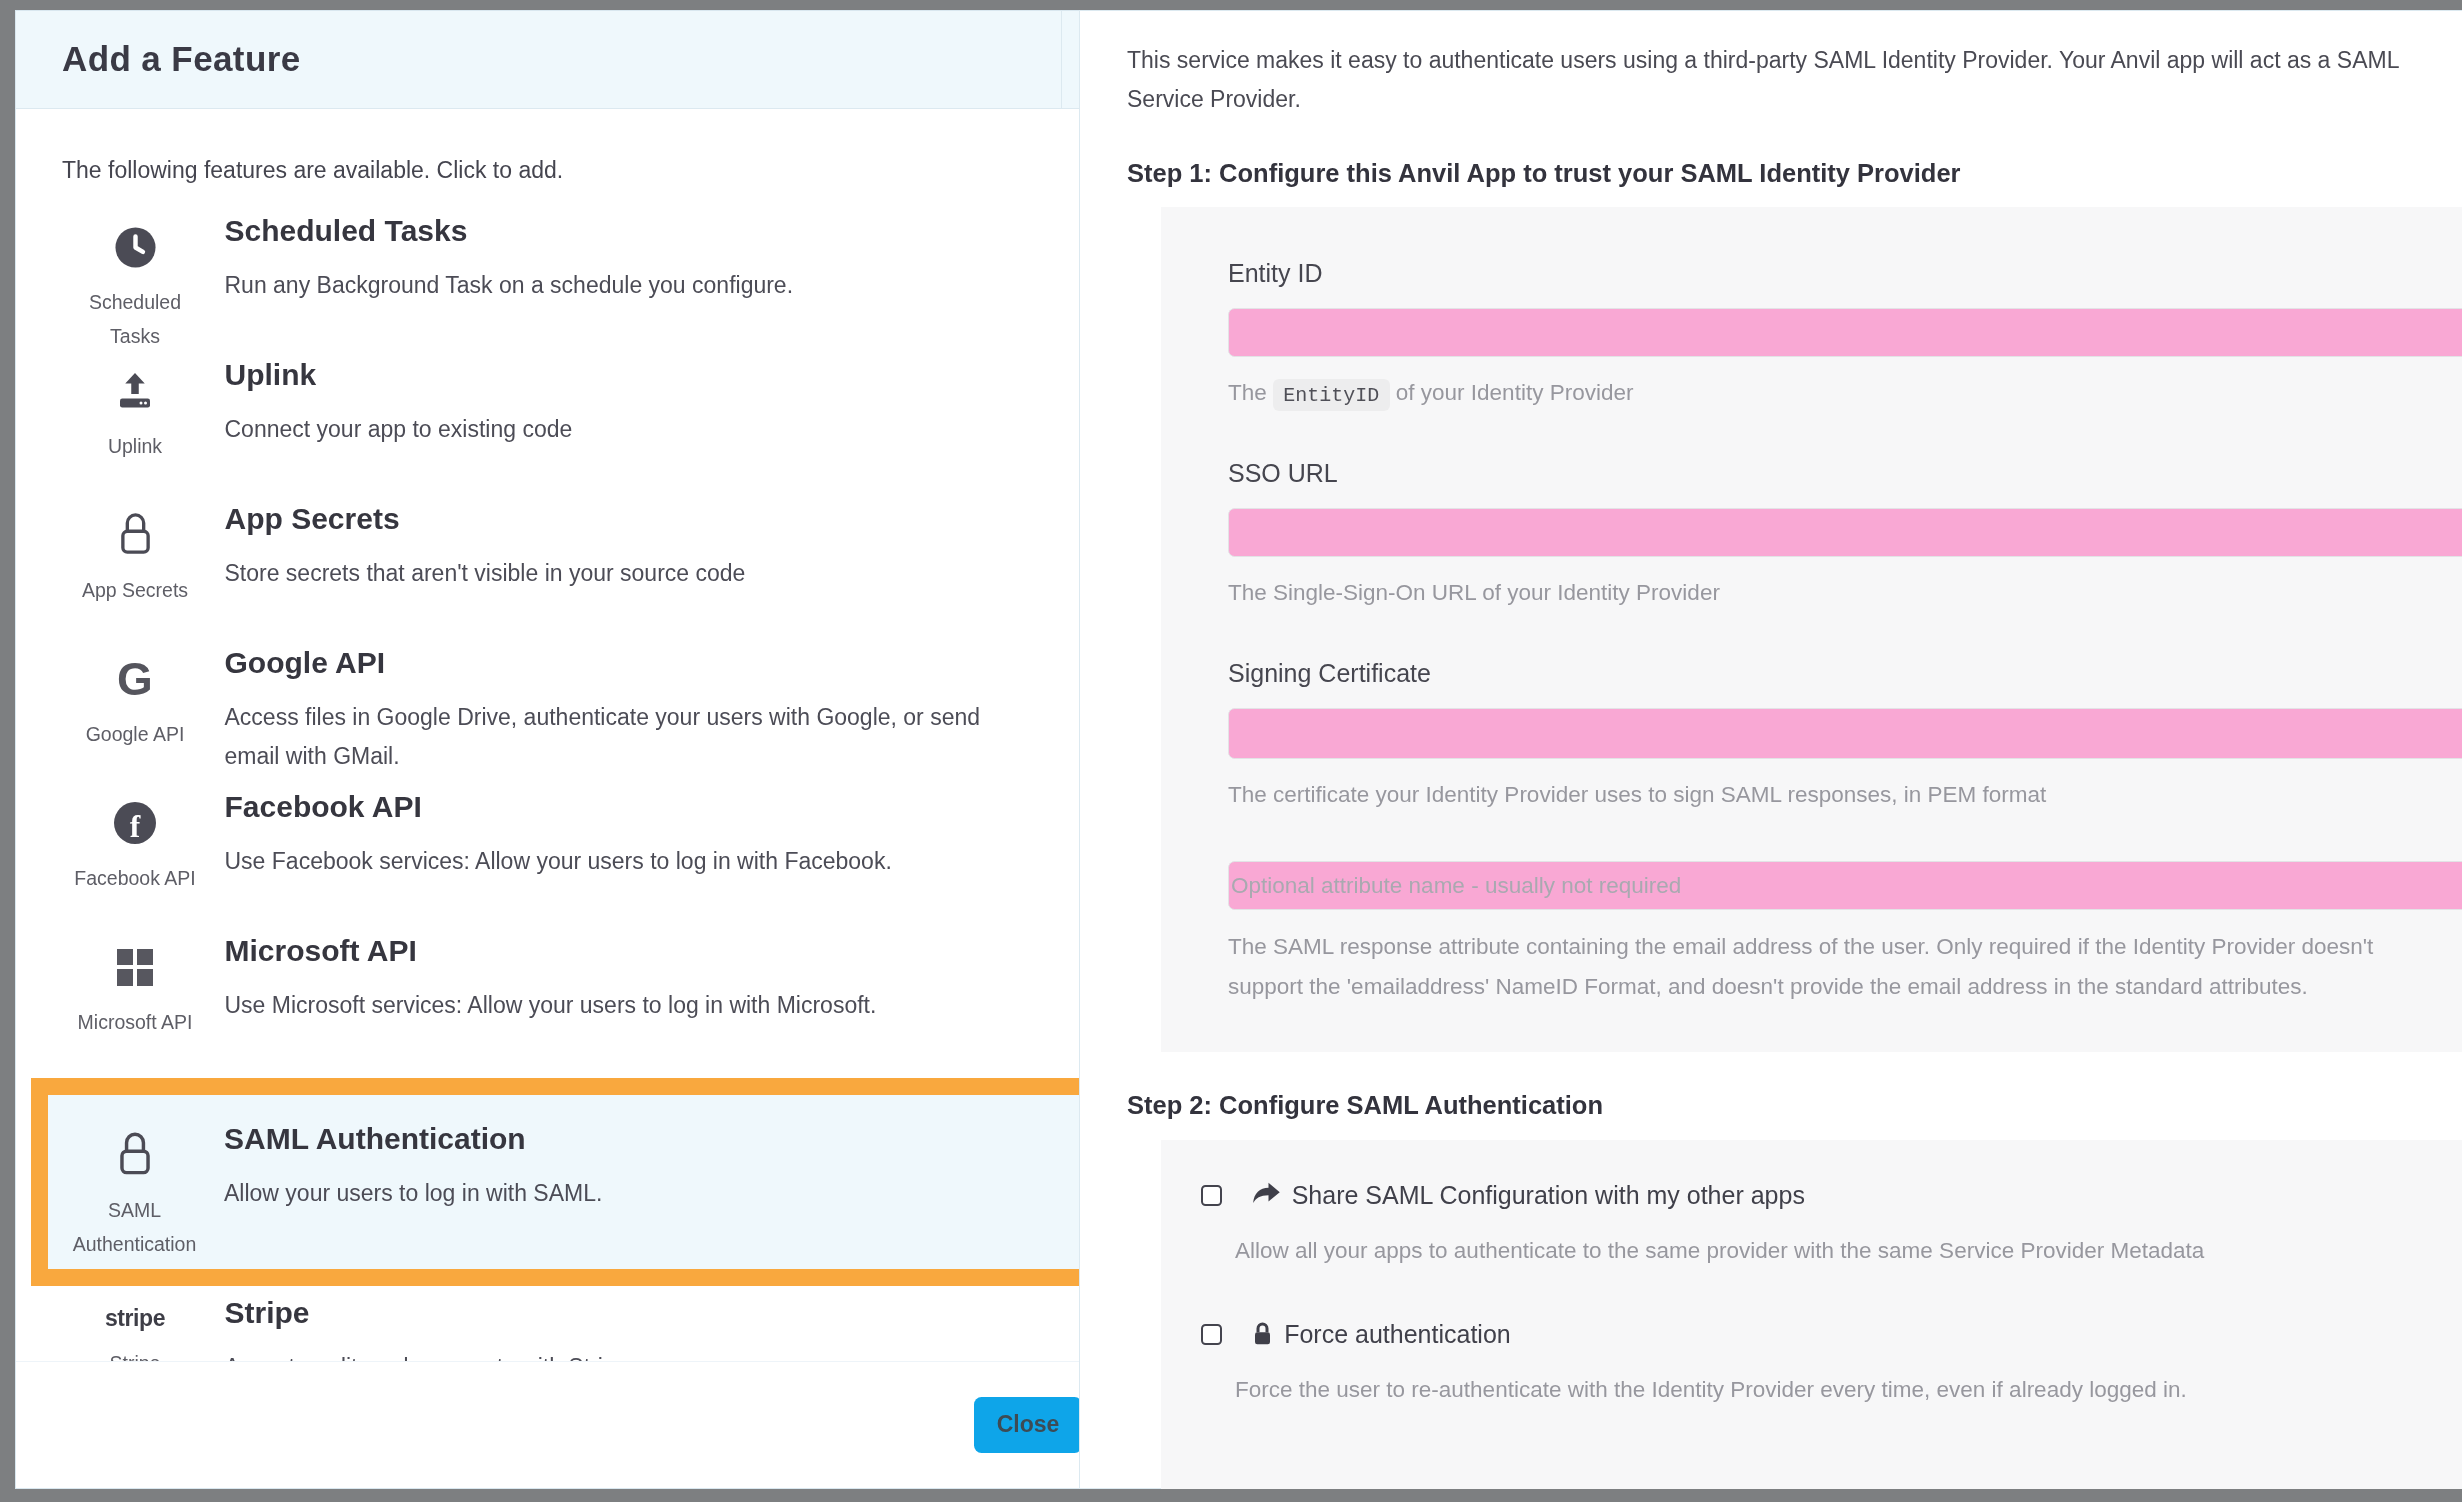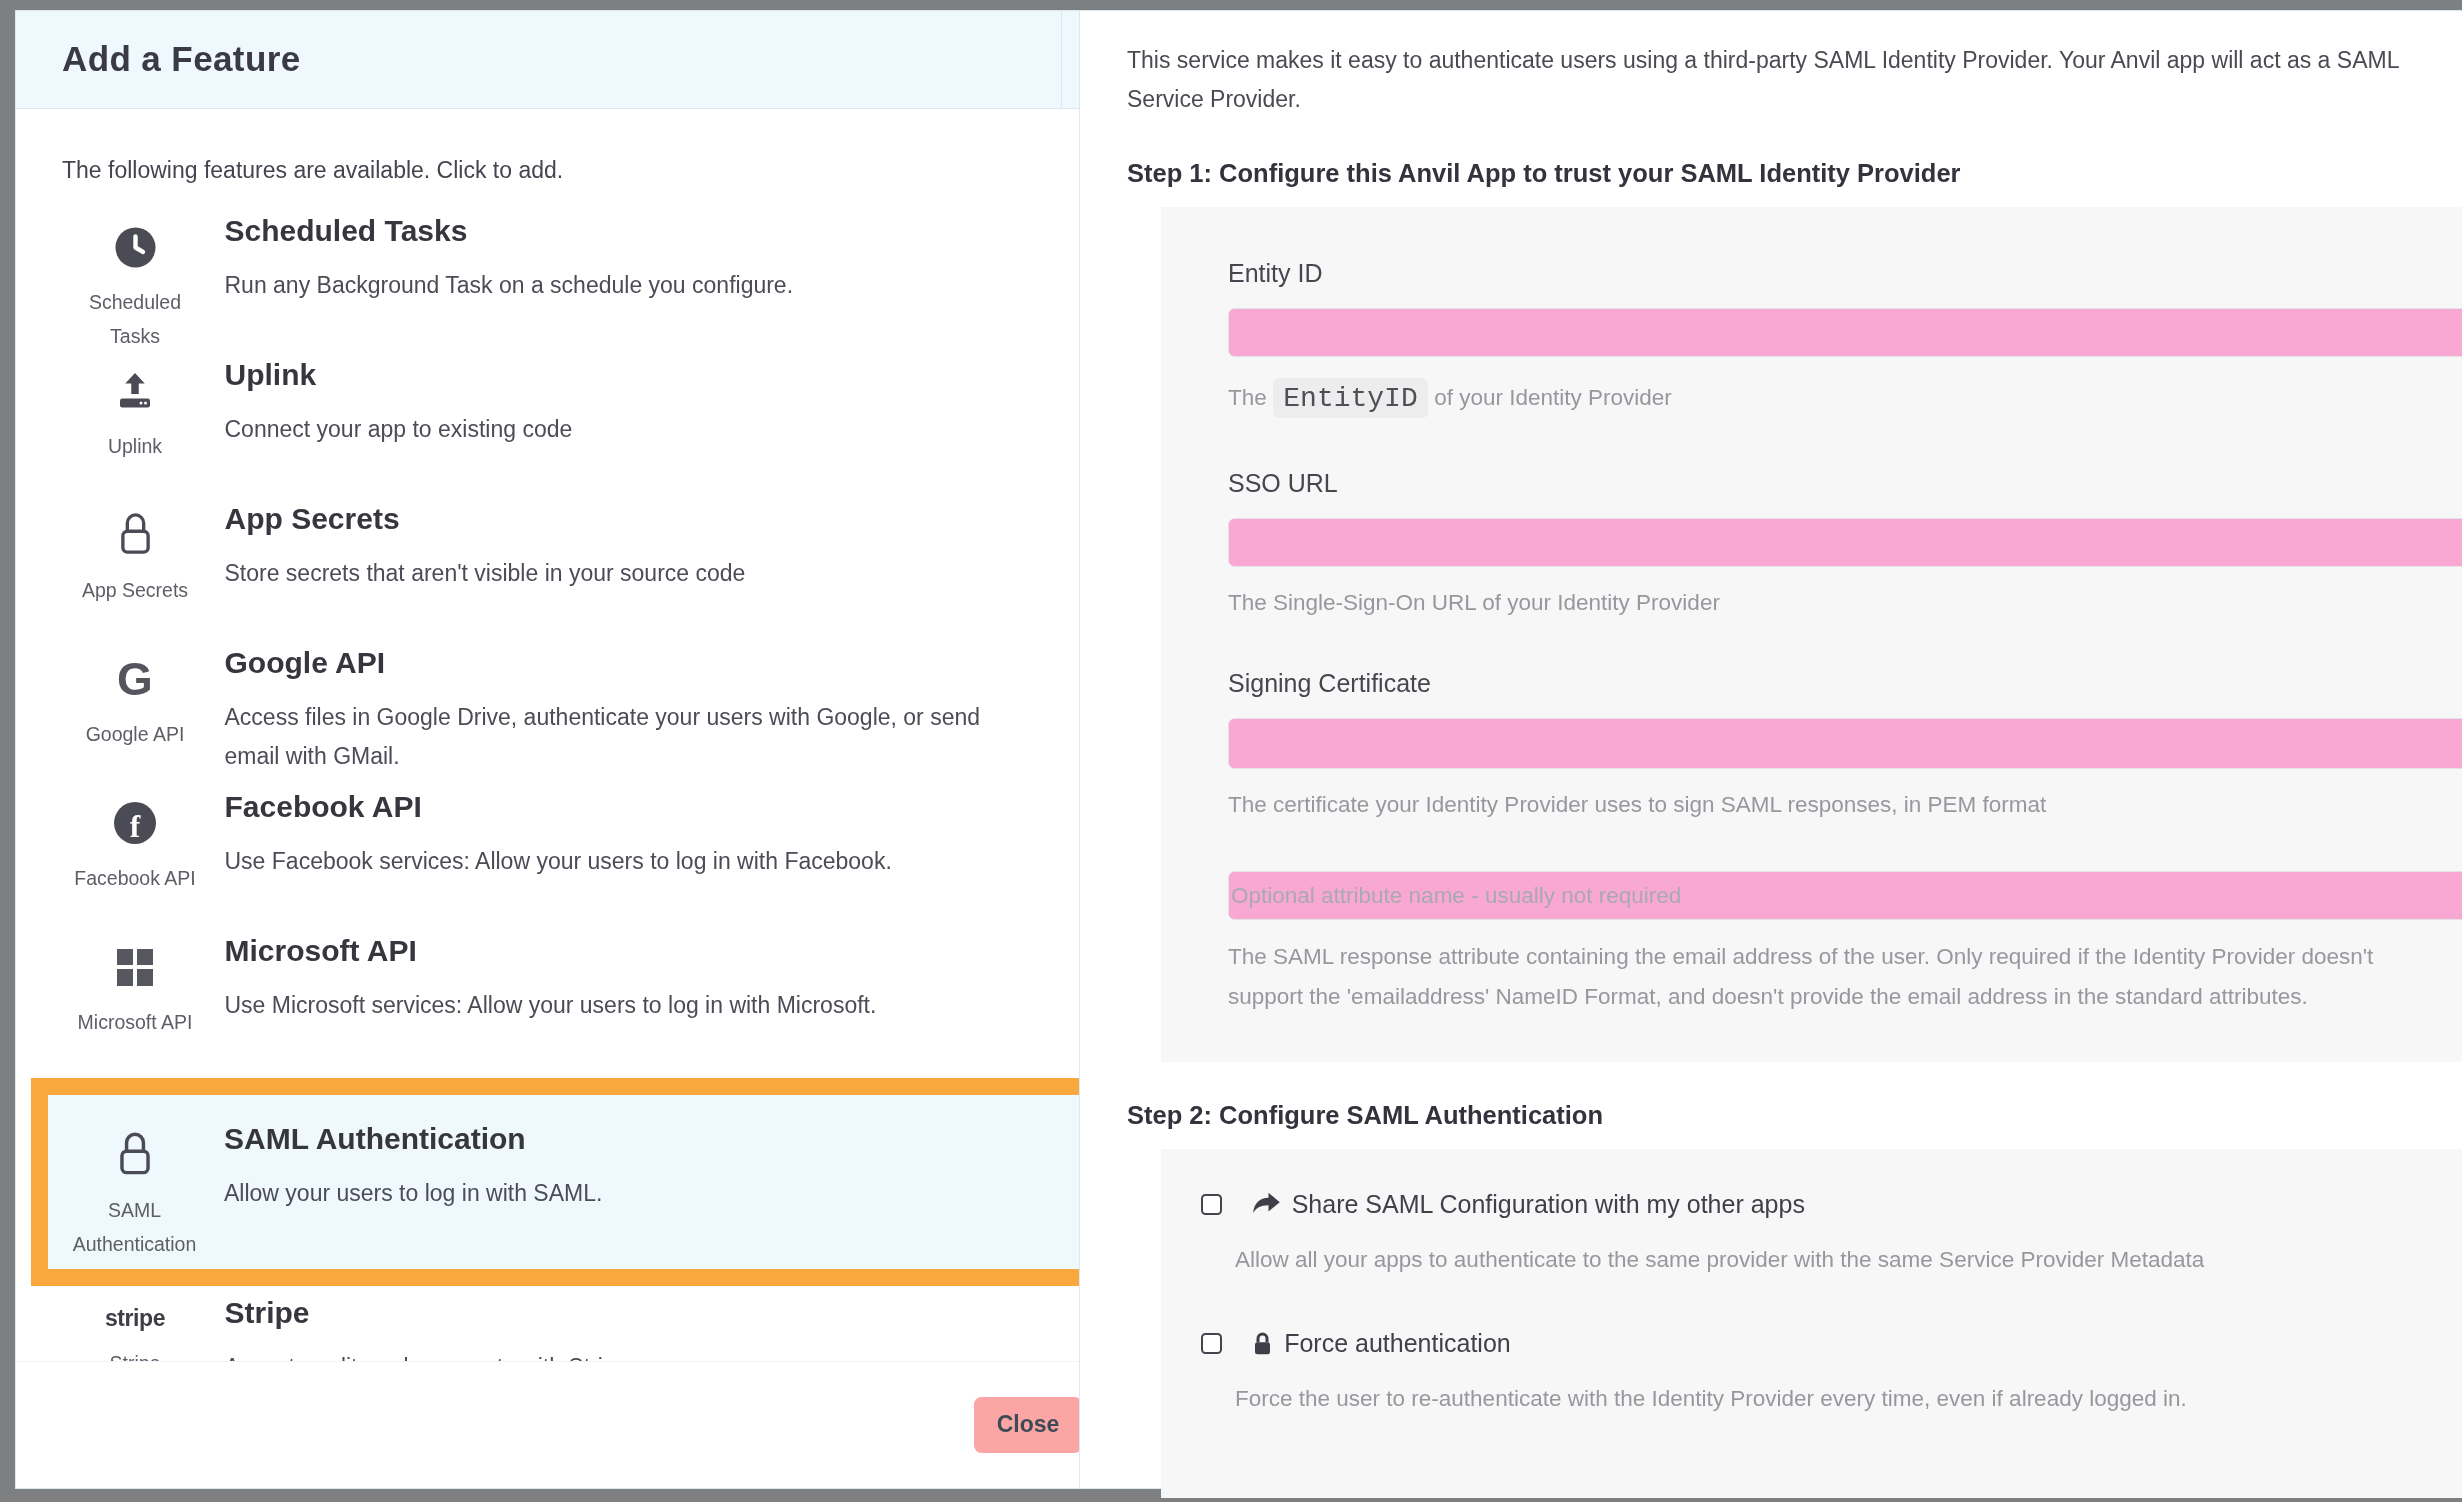--- a/index.html
+++ b/index.html
@@ -58,21 +58,21 @@
   .highlight-wrap {
     border:17px solid #f9a83e; background:#eff8fc;
     margin:0 -31px 10.5px -31px;
   }
   .highlight-wrap .feature-row { padding:27px 13.5px 7.5px 13.5px; min-height:151px; }
   .modal-footer {
     flex:0 0 127px; border-top:1.5px solid #eef4f9;
     display:flex; align-items:center; justify-content:flex-end; padding-right:40px;
   }
   .close-btn {
-    width:108px; height:56px; background:#fca5a5; color:#3d4b54;
+    width:108px; height:56px; background:#0ea5e9; color:#3d4b54;
     border:none; border-radius:7.5px; font-size:23px; font-weight:700;
     font-family:inherit; cursor:pointer;
   }
   
   .side-panel {
     position:absolute; left:1079px; top:9.7px; width:1616px; height:1479px;
     background:#ffffff; border:1.5px solid #dce9f0;
     padding:30px 52px 0 47px;
   }
   .panel-intro { font-size:23px; color:#4a4a53; line-height:1.72; max-width:1289px; }
@@ -88,21 +88,21 @@
     display:block; width:100%; height:49px; background:#f9a8d4;
     border:1.5px solid #e3e3e6; border-radius:6.7px; padding:0 2px;
     font-size:22.5px; color:#45454f; font-family:inherit; outline:none;
   }
   .text-input::placeholder { color:#a9a9b0; }
   .cert-area { height:51px; resize:vertical; padding-top:10.5px; min-height:37px; }
   .field-help { margin-top:16.5px; font-size:22.5px; color:#97979e; line-height:1.78; max-width:1169px; }
   .code-chip {
     font-family:"Liberation Mono","DejaVu Sans Mono",monospace;
     background:#ededee; color:#4f4f57; border-radius:6px;
-    padding:4.5px 10.5px; margin:12px 6px; font-size:28px;
+    padding:4.5px 10.5px; margin:12px 6px; font-size:20px;
   }
   .cb-row { display:flex; align-items:center; gap:30px; margin-bottom:21px; }
   .cb-box {
     width:21px; height:21px; border:2.2px solid #44444e; border-radius:4.5px; background:#fff;
     appearance:none; -webkit-appearance:none; cursor:pointer; flex:0 0 21px;
   }
   .cb-label { font-size:25px; color:#40404a; display:flex; align-items:center; gap:11.2px; cursor:pointer; }
   .cb-help { margin-left:34px; font-size:22.5px; color:#97979e; line-height:1.78; margin-bottom:49px; max-width:1169px; }
   .icon-svg { display:block; }
 </style>

